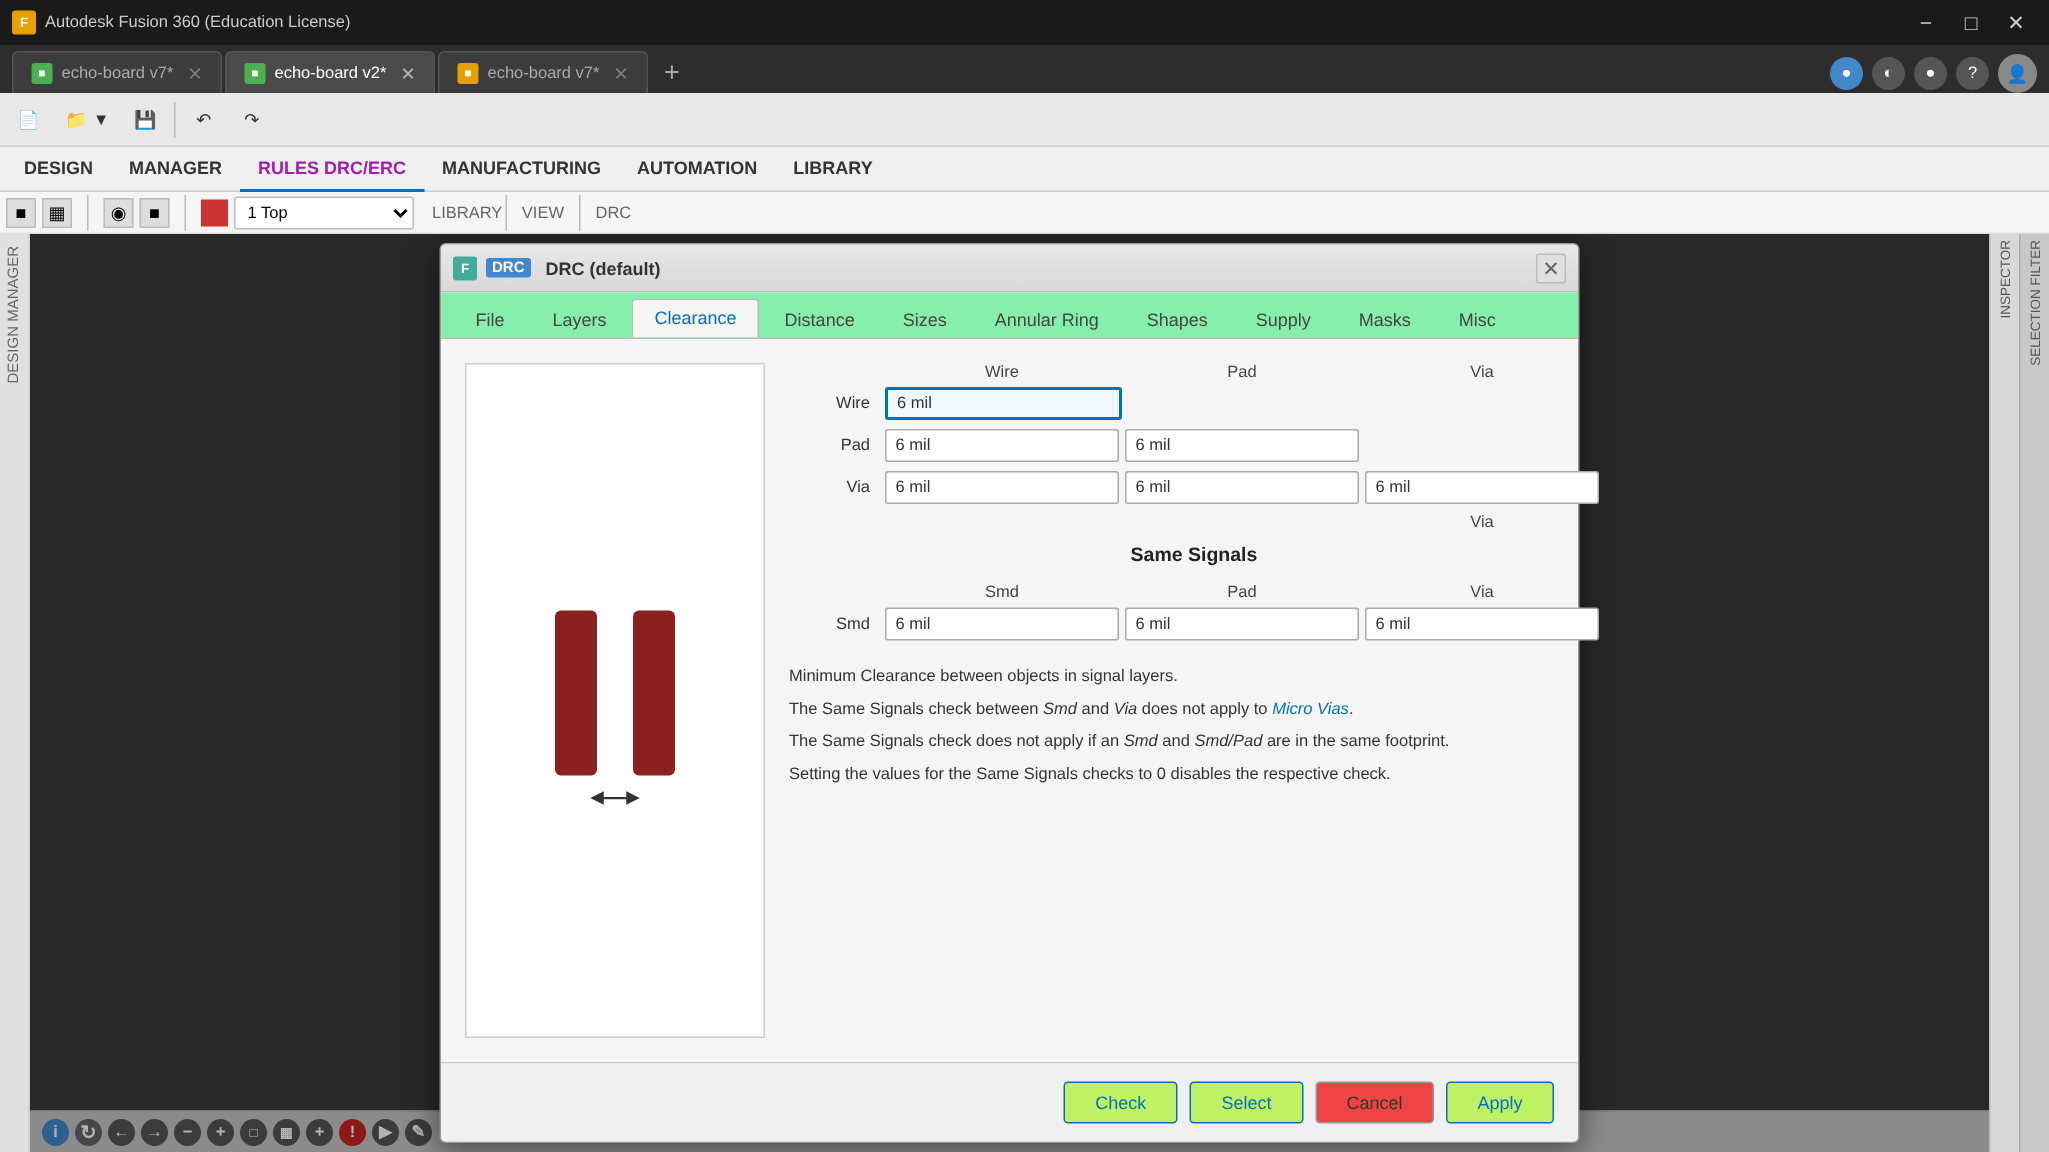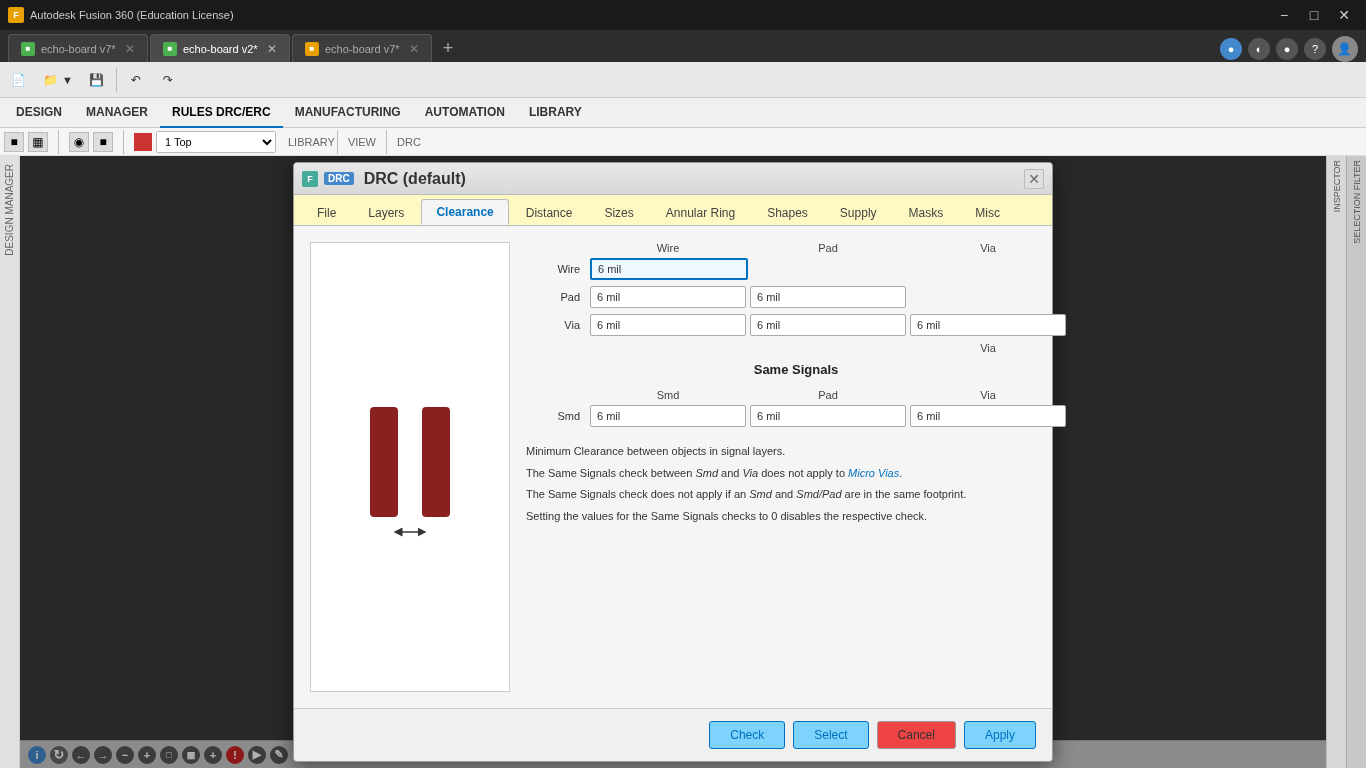--- a/index.html
+++ b/index.html
@@ -100,21 +100,21 @@
       height: 30px;
       padding: 0 12px;
       display: flex;
       align-items: center;
       font-size: 12px;
       font-weight: 600;
       color: #333;
       cursor: pointer;
       border-bottom: 2px solid transparent;
     }
-    .nav-item.active { color: #000000; border-bottom: 2px solid #0070c0; }
+    .nav-item.active { color: #a21caf; border-bottom: 2px solid #0070c0; }
 
     
     .layer-bar {
       background: #f5f5f5;
       height: 28px;
       display: flex;
       align-items: center;
       padding: 0 4px;
       border-bottom: 1px solid #ddd;
     }
@@ -178,32 +178,32 @@
       background: linear-gradient(to bottom, #e8e8e8, #d8d8d8);
       height: 32px;
       display: flex;
       align-items: center;
       padding: 0 8px;
       border-bottom: 1px solid #bbb;
       border-radius: 4px 4px 0 0;
       gap: 6px;
     }
     .dialog-icon { width: 16px; height: 16px; background: #4a9; border-radius: 2px; display: flex; align-items: center; justify-content: center; font-size: 9px; color: white; font-weight: bold; }
-    .dialog-title { font-size: 16px; font-weight: 600; color: #333; flex: 1; }
+    .dialog-title { font-size: 12px; font-weight: 600; color: #333; flex: 1; }
     .dialog-close-btn {
       width: 20px; height: 20px;
       display: flex; align-items: center; justify-content: center;
       cursor: pointer; font-size: 14px; color: #666;
       border: 1px solid #bbb; border-radius: 2px; background: #e0e0e0;
     }
 
     
     .dialog-tabs {
       display: flex;
-      background: #fef9c3;
+      background: #86efac;
       border-bottom: 1px solid #bbb;
       padding: 4px 8px 0;
       gap: 0;
     }
     .dialog-tab {
       height: 26px;
       padding: 0 14px;
       display: flex;
       align-items: center;
       font-size: 12px;
@@ -213,21 +213,21 @@
       border-bottom: none;
       border-radius: 3px 3px 0 0;
       background: transparent;
       margin-right: 2px;
     }
     .dialog-tab.active {
       background: #f5f5f5;
       border-color: #bbb;
       border-bottom: 1px solid #f5f5f5;
       color: #0070c0;
-      font-weight: 700;
+      font-weight: 400;
       margin-bottom: -1px;
       text-align: center;
     }
 
     
     .dialog-content {
       padding: 16px;
       flex: 1;
       display: flex;
       gap: 16px;
@@ -303,21 +303,21 @@
       height: 28px;
       padding: 0 20px;
       border: 1px solid #999;
       border-radius: 3px;
       background: #ef4444;
       font-size: 12px;
       color: #333;
       cursor: pointer;
     }
     .footer-btn.primary {
-      background: #7dd3fc;
+      background: #bef264;
       border-color: #0070c0;
       color: #0070c0;
     }
 
     
     .status-bar {
       position: absolute;
       bottom: 0; left: 0; right: 0;
       height: 28px;
       background: #c8c8c8;

